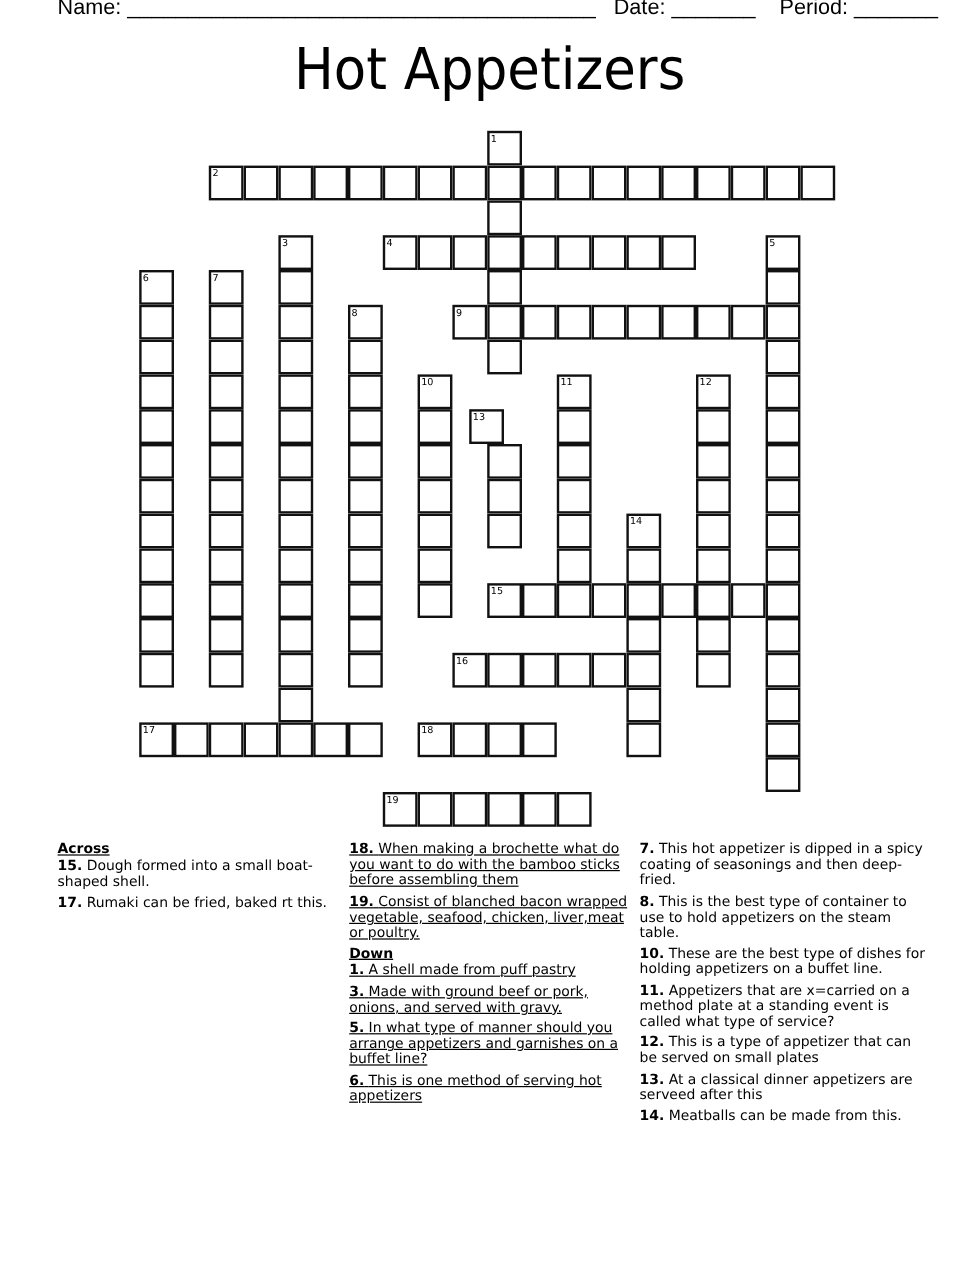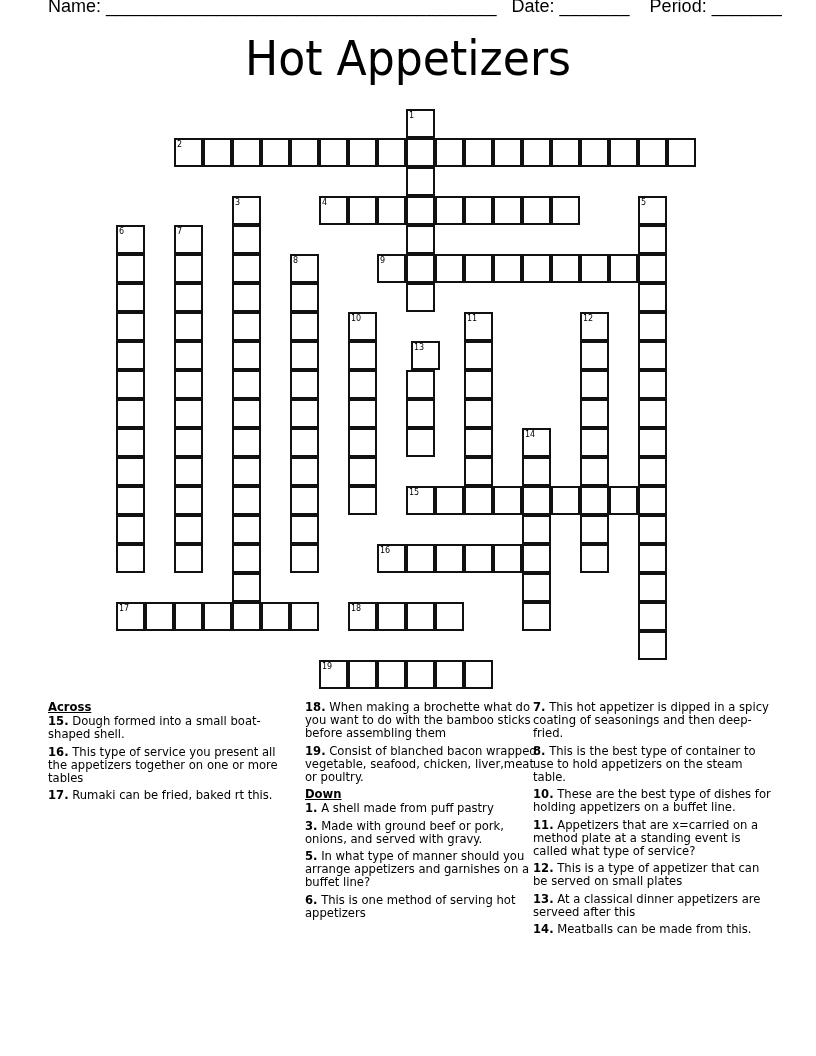--- a/index.html
+++ b/index.html
@@ -4,21 +4,21 @@
 <style>
   html, body { margin:0; padding:0; background:#fff; }
   body { width:816px; height:1056px; position:relative; overflow:hidden; font-family:"DejaVu Sans", sans-serif; color:#000; }
   .header { position:absolute; top:-4px; left:48px; font-family:"Liberation Sans", sans-serif; font-size:18px; white-space:pre; }
   .title { position:absolute; top:30px; left:0; width:816px; text-align:center; font-size:48px; font-family:"DejaVu Sans", sans-serif; letter-spacing:0px; transform:scaleX(0.92); }
   #grid { position:absolute; left:0; top:0; width:816px; height:700px; }
   .cell { position:absolute; width:29px; height:29px; box-sizing:border-box; border:2px solid #111; margin-left:-1px; margin-top:-1px; background:#fff; }
   .num { position:absolute; left:1px; top:0px; font-size:8px; line-height:9px; font-family:"DejaVu Sans", sans-serif; }
   .clues { position:absolute; top:701px; font-size:11.6px; line-height:13.2px; }
   .col1 { left:48px; width:235px; }
-  .col2 { left:305px; width:235px; }
+  .col2 { left:291px; width:235px;text-decoration:underline; }
   .col3 { left:533px; width:240px; }
   .clue { margin-bottom:4px; }
   .clue b { font-weight:bold; }
   .sec { font-weight:bold; text-decoration:underline; margin-bottom:1px; }
 </style>
 </head>
 <body>
 
 <div class="header"><span>Name:</span> <span>_______________________________________</span>   <span>Date:</span> <span>_______</span>    <span>Period:</span> <span>_______</span></div>
 
@@ -171,21 +171,21 @@
       <span class="num">12</span>
     </div>
     <div class="cell" style="left: 581px; top: 342px;"></div>
     <div class="cell" style="left: 581px; top: 371px;"></div>
     <div class="cell" style="left: 581px; top: 400px;"></div>
     <div class="cell" style="left: 581px; top: 429px;"></div>
     <div class="cell" style="left: 581px; top: 458px;"></div>
     <div class="cell" style="left: 581px; top: 487px;"></div>
     <div class="cell" style="left: 581px; top: 516px;"></div>
     <div class="cell" style="left: 581px; top: 545px;"></div>
-    <div class="cell" style="left: 412px; top: 342px;">
+    <div class="cell" style="left: 392px; top: 342px;">
       <span class="num">13</span>
     </div>
     <div class="cell" style="left: 407px; top: 371px;"></div>
     <div class="cell" style="left: 407px; top: 400px;"></div>
     <div class="cell" style="left: 407px; top: 429px;"></div>
     <div class="cell" style="left: 523px; top: 429px;">
       <span class="num">14</span>
     </div>
     <div class="cell" style="left: 523px; top: 458px;"></div>
     <div class="cell" style="left: 523px; top: 487px;"></div>
@@ -227,21 +227,20 @@
     <div class="cell" style="left: 349px; top: 661px;"></div>
     <div class="cell" style="left: 378px; top: 661px;"></div>
     <div class="cell" style="left: 407px; top: 661px;"></div>
     <div class="cell" style="left: 436px; top: 661px;"></div>
     <div class="cell" style="left: 465px; top: 661px;"></div>
   </div>
 
 <div class="clues col1">
   <div class="sec">Across</div>
   <div class="clue"><b>15.</b> <span>Dough formed into a small boat-shaped shell.</span></div>
-  <div class="clue"><b>16.</b> <span>This type of service you present all the appetizers together on one or more tables</span></div>
   <div class="clue"><b>17.</b> <span>Rumaki can be fried, baked rt this.</span></div>
 </div>
 
 <div class="clues col2">
   <div class="clue"><b>18.</b> <span>When making a brochette what do you want to do with the bamboo sticks before assembling them</span></div>
   <div class="clue"><b>19.</b> <span>Consist of blanched bacon wrapped vegetable, seafood, chicken, liver,meat or poultry.</span></div>
   <div class="sec">Down</div>
   <div class="clue"><b>1.</b> <span>A shell made from puff pastry</span></div>
   <div class="clue"><b>3.</b> <span>Made with ground beef or pork, onions, and served with gravy.</span></div>
   <div class="clue"><b>5.</b> <span>In what type of manner should you arrange appetizers and garnishes on a buffet line?</span></div>

